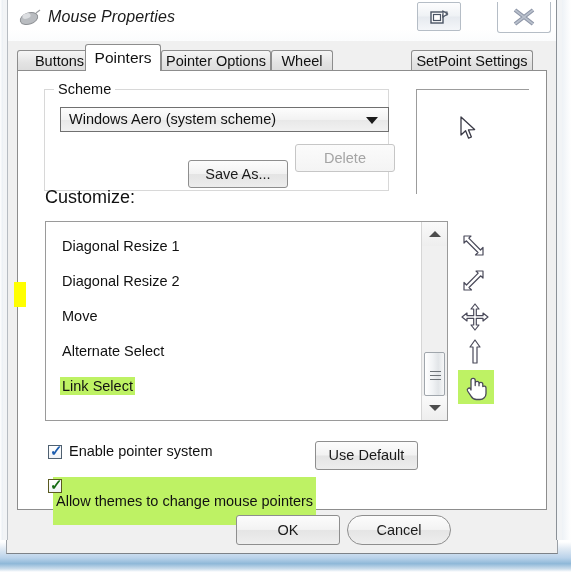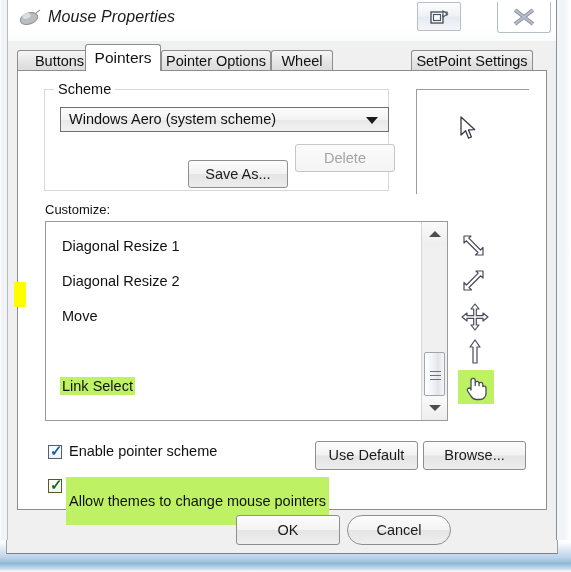--- a/index.html
+++ b/index.html
@@ -169,22 +169,22 @@
     border: 1px solid #9c9c9c;
     border-right: none;
     border-bottom: none;
     background: #ffffff;
     box-sizing: border-box;
   }
   .preview-cursor { position:absolute; left:42px; top:26px; }
 
   
   .customize-label {
-    position: absolute; left: 27px; top: 131px;
-    font-size: 13px; color: #111;
+    position: absolute; left: 27px; top: 116px;
+    font-size: 18px; color: #111;
   }
   .listbox {
     position: absolute;
     left: 27px; top: 150px;
     width: 403px; height: 200px;
     border: 1px solid #9a9a9a;
     background: #ffffff;
     box-sizing: border-box;
   }
   .list-row {
@@ -367,20 +367,21 @@
           <span class="rowcursor">
             <svg width="30" height="30" viewBox="0 0 30 30">
               <path d="M15 2 L19 7 L16.3 7 L16.3 13.7 L23 13.7 L23 11 L28 15 L23 19 L23 16.3 L16.3 16.3
                        L16.3 23 L19 23 L15 28 L11 23 L13.7 23 L13.7 16.3 L7 16.3 L7 19 L2 15 L7 11 L7 13.7
                        L13.7 13.7 L13.7 7 L11 7 Z" fill="#ffffff" stroke="#4a4a5a" stroke-width="1.2" stroke-linejoin="round"></path>
             </svg>
           </span>
         </div>
 
         <div class="list-row" style="top:113px;">
+          <span class="rowlabel">Alternate Select</span>
           <span class="rowcursor">
             <svg width="30" height="30" viewBox="0 0 30 30">
               <path d="M15 3 L20 10 L17 10 L17 26 L13 26 L13 10 L10 10 Z" fill="#ffffff" stroke="#4a4a5a" stroke-width="1.2" stroke-linejoin="round"></path>
             </svg>
           </span>
         </div>
 
         <div class="list-row" style="top:148px;">
           <span class="rowlabel hl">Link Select</span>
           <span class="rowcursor hl" style="top:0px; right:8px; width:36px; height:34px; display:flex; align-items:center; justify-content:center;">
@@ -408,32 +409,31 @@
           <div class="sb-btn sb-down">
             <span class="sb-arrow down"></span>
           </div>
         </div>
       </div>
 
       <div class="checkrow" style="left:30px; top:372px;">
         <span class="cbox" style="left:0; top:2px;">
           <span class="tick">✓</span>
         </span>
-        <span style="margin-left:21px; display:inline-block;">Enable pointer scheme</span>
+        <span style="margin-left:21px; display:inline-block;">Enable pointer system</span>
       </div>
 
       <div class="checkrow" style="left:30px; top:406px;">
         <span class="cbox hl" style="left:0; top:2px; border-color:#5a5a20;">
           <span class="tick" style="color:#156b15;">✓</span>
         </span>
-        <span class="hl" style="margin-left:18px; display:inline-block; padding:16px 3px;">Allow themes to change mouse pointers</span>
+        <span class="hl" style="margin-left:5px; display:inline-block; padding:16px 3px;">Allow themes to change mouse pointers</span>
       </div>
 
       <div class="btn" style="left:297px; top:370px; width:103px; height:29px;">Use Default</div>
-      <div class="btn" style="left:405px; top:370px; width:103px; height:29px;">Browse...</div>
 
     </div>
 
     <div class="footer-btn" style="left:228px;">OK</div>
     <div class="footer-btn" style="left:339px;border-radius:15px;">Cancel</div>
 
   </div>
 
   <div class="edge-mark"></div>
 

